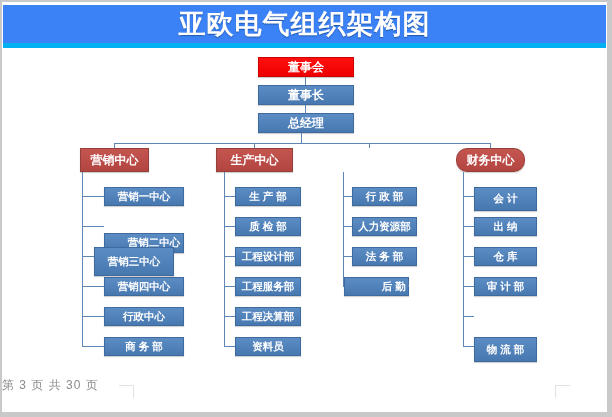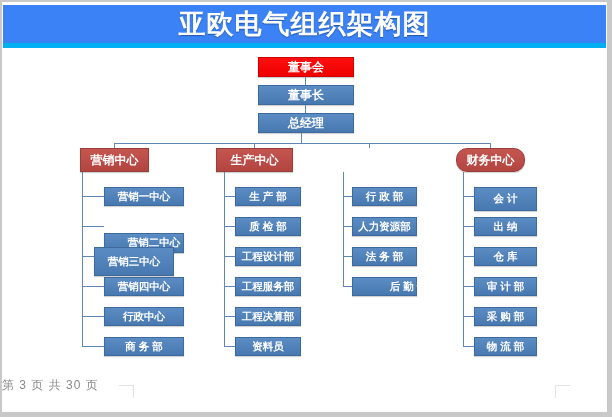--- a/index.html
+++ b/index.html
@@ -96,34 +96,33 @@
   <div class="line" style="left:222px;top:344px;width:11px;height:1px;"></div>
   <div class="node node-blue sz-child" style="left:233px;top:335px;width:66px;height:19px;">资料员</div>
 
   <div class="line" style="left:341px;top:194px;width:9px;height:1px;"></div>
   <div class="node node-blue sz-child" style="left:350px;top:185px;width:65px;height:19px;">行 政 部</div>
   <div class="line" style="left:341px;top:224px;width:9px;height:1px;"></div>
   <div class="node node-blue sz-child" style="left:350px;top:215px;width:65px;height:19px;">人力资源部</div>
   <div class="line" style="left:341px;top:254px;width:9px;height:1px;"></div>
   <div class="node node-blue sz-child" style="left:350px;top:245px;width:65px;height:19px;">法 务 部</div>
   <div class="line" style="left:341px;top:284px;width:9px;height:1px;"></div>
-  <div class="node node-blue sz-child" style="left:350px;top:275px;width:65px;height:19px;padding-left:48px;">后 勤 部</div>
+  <div class="node node-blue sz-child" style="left:342px;top:275px;width:65px;height:19px;padding-left:48px;">后 勤 部</div>
 
   <div class="line" style="left:461px;top:194px;width:11px;height:1px;"></div>
   <div class="node node-blue sz-child" style="left:472px;top:185px;width:63px;height:24px;">会 计</div>
   <div class="line" style="left:461px;top:224px;width:11px;height:1px;"></div>
   <div class="node node-blue sz-child" style="left:472px;top:215px;width:63px;height:19px;">出 纳</div>
   <div class="line" style="left:461px;top:254px;width:11px;height:1px;"></div>
   <div class="node node-blue sz-child" style="left:472px;top:245px;width:63px;height:19px;">仓 库</div>
   <div class="line" style="left:461px;top:284px;width:11px;height:1px;"></div>
   <div class="node node-blue sz-child" style="left:472px;top:275px;width:63px;height:19px;">审 计 部</div>
   <div class="line" style="left:461px;top:314px;width:11px;height:1px;"></div>
-  <div class="node node-blue sz-child" style="left:472px;top:305px;width:63px;height:19px;">采 购 部</div>
   <div class="line" style="left:461px;top:344px;width:11px;height:1px;"></div>
-  <div class="node node-blue sz-child" style="left:472px;top:335px;width:63px;height:19px;">物 流 部</div>
+  <div class="node node-blue sz-child" style="left:472px;top:335px;width:63px;height:25px;">物 流 部</div>
 
   <div class="footer">第 3 页 共 30 页</div>
 
   <div class="crop" style="left:117px;top:383px;width:15px;height:13px;">
     <span style="left:0;top:0;width:15px;height:1px;"></span>
     <span style="left:14px;top:0;width:1px;height:13px;"></span>
   </div>
   <div class="crop" style="left:553px;top:383px;width:15px;height:13px;">
     <span style="left:0;top:0;width:15px;height:1px;"></span>
     <span style="left:0;top:0;width:1px;height:13px;"></span>

